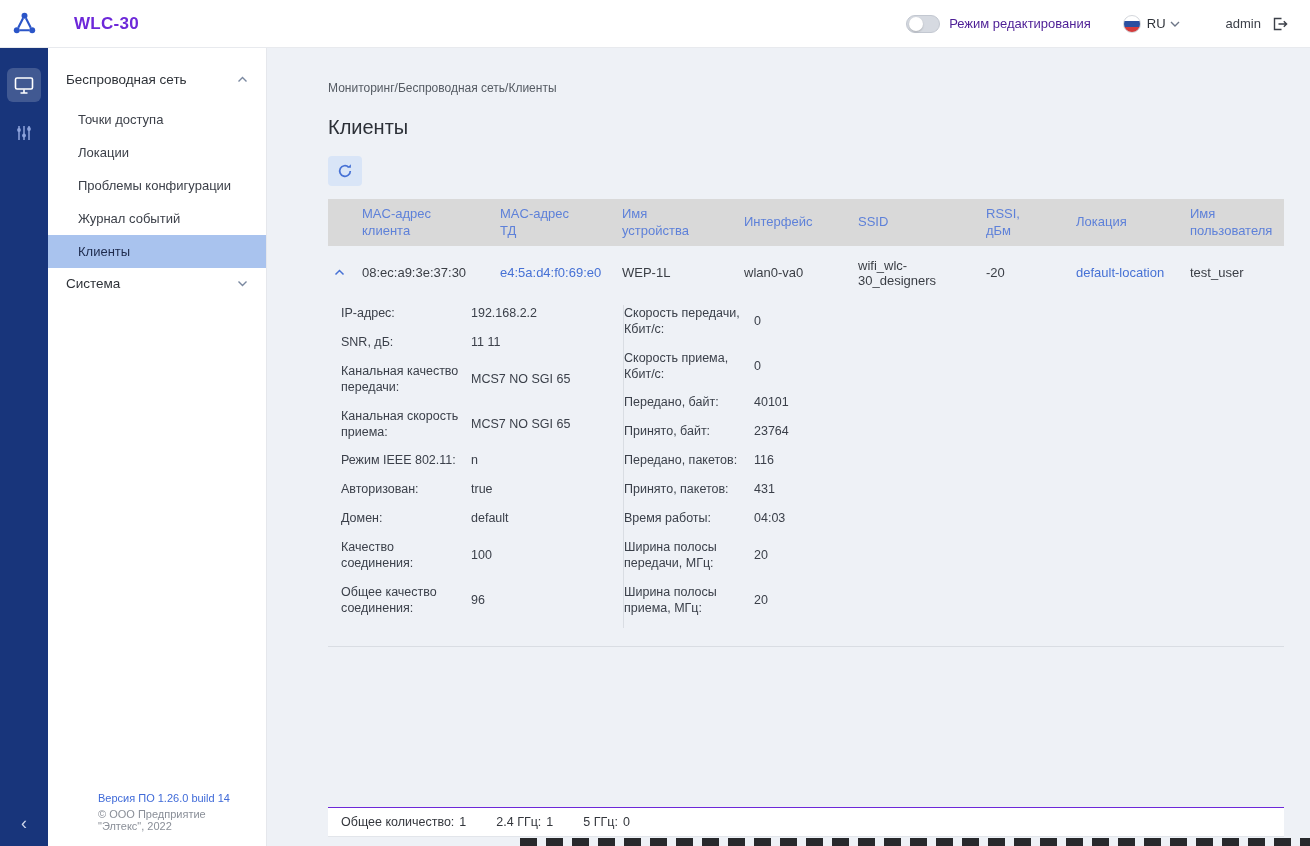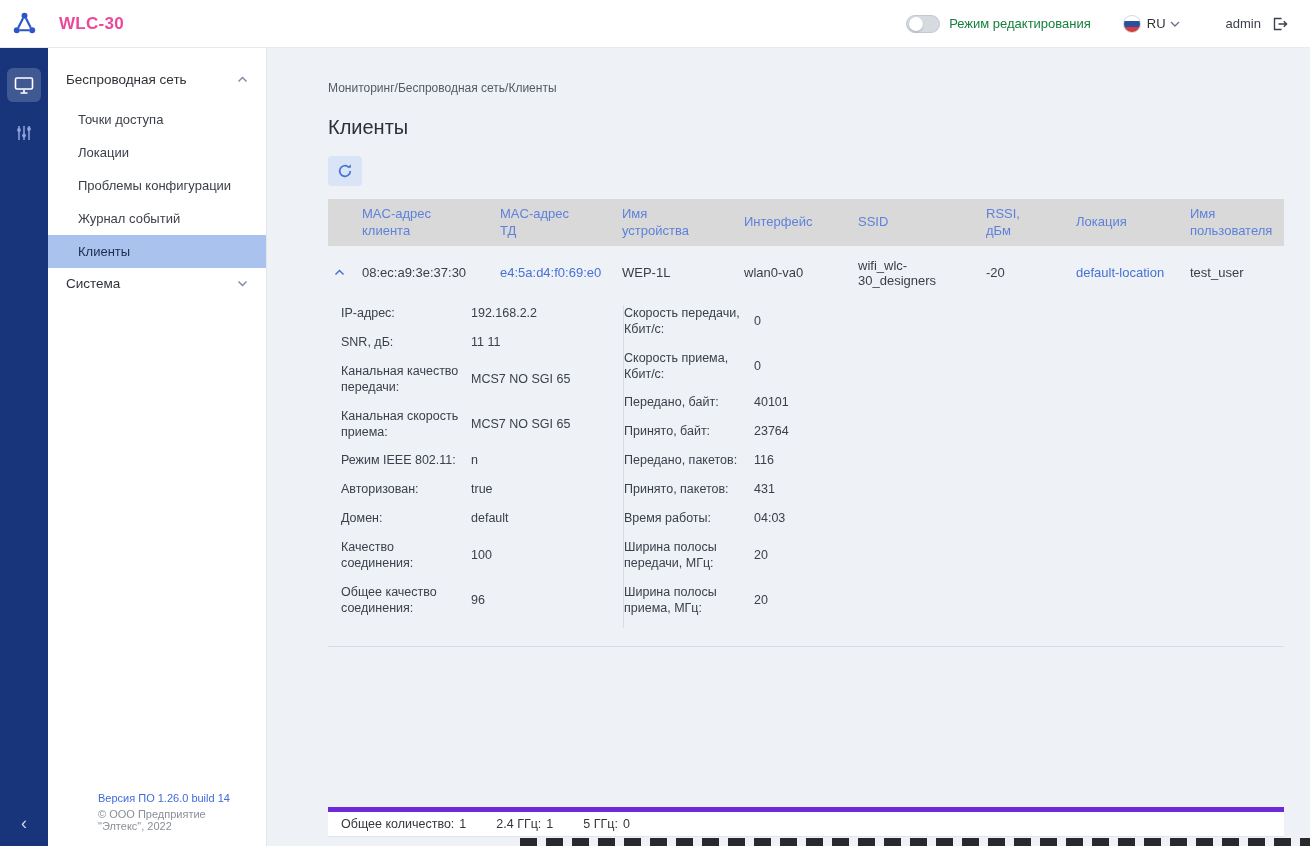--- a/index.html
+++ b/index.html
@@ -3,25 +3,25 @@
 <meta charset="utf-8">
 <title>WLC-30</title>
 <style>
   * { margin:0; padding:0; box-sizing:border-box; }
   html,body { width:1310px; height:846px; overflow:hidden; }
   body { font-family:"Liberation Sans", sans-serif; background:#eef1f6; color:#3a3e45; position:relative; }
 
   
   .topbar { height:48px; background:#fff; border-bottom:1px solid #e8eaee; display:flex; align-items:center; position:relative; z-index:5; }
   .logo-box { width:48px; height:48px; display:flex; align-items:center; justify-content:center; }
-  .app-title { margin-left:11px; font-size:17px; font-weight:bold; color:#ec4899; letter-spacing:.3px; }
+  .app-title { margin-left:26px; font-size:17px; font-weight:bold; color:#6d28d9; letter-spacing:.3px; }
   .topbar-right { margin-left:auto; display:flex; align-items:center; padding-right:22px; }
   .toggle { width:34px; height:18px; border-radius:9px; background:#d6dae1; border:1px solid #c3c8d1; position:relative; cursor:pointer; }
   .toggle .knob { width:14px; height:14px; border-radius:50%; background:#fff; position:absolute; left:2px; top:1px; box-shadow:0 1px 2px rgba(0,0,0,.2); }
-  .edit-label { font-size:13px; color:#15803d; margin-left:9px; }
+  .edit-label { font-size:13px; color:#4c1d95; margin-left:9px; }
   .flag { width:18px; height:18px; border-radius:50%; border:1px solid #d4d7dc; margin-left:32px;
           background:linear-gradient(#fff 0 34%, #2a4fa0 34% 67%, #d43b3b 67% 100%); }
   .lang { font-size:13px; color:#2f333a; margin-left:6px; display:flex; align-items:center; gap:4px; cursor:pointer; }
   .user { font-size:13px; color:#3c4049; margin-left:46px; }
   .logout { margin-left:10px; display:flex; align-items:center; cursor:pointer; }
   .chev { color:#6d7687; }
 
   
   .page-body { display:flex; height:798px; }
 
@@ -63,21 +63,21 @@
   .details { display:flex; padding:6px 0 18px 13px; border-bottom:1px solid #d9dde3; }
   .dcol-left { width:282px; flex-shrink:0; }
   .dcol-right { flex:0 0 420px; border-left:1px solid #d9dde3; }
   .drow { display:flex; align-items:center; margin-bottom:12px; min-height:17px; }
   .dlabel { flex:0 0 130px; padding-right:10px; font-size:12.5px; color:#3b404a; line-height:1.3; }
   .dvalue { font-size:12.5px; color:#3b404a; line-height:1.3; }
 
   .spacer { flex:1; }
 
   
-  .summary { background:#fff; border-top:5px solid #6d28d9; border-bottom:1px solid #e2e5ea; min-height:30px; display:flex; align-items:center; gap:30px; padding-left:13px; font-size:12.5px; color:#33363c; }
+  .summary { background:#fff; border-top:1px solid #6d28d9; border-bottom:1px solid #e2e5ea; min-height:30px; display:flex; align-items:center; gap:30px; padding-left:13px; font-size:12.5px; color:#33363c; }
   .summary .pair { display:flex; gap:5px; }
 
   
   .clip-strip { position:absolute; left:520px; right:0; bottom:0; height:8px;
     background:repeating-linear-gradient(90deg,#121316 0 17px, #eef1f6 17px 26px); opacity:.9; }
 </style>
 </head>
 <body>
 
 <header class="topbar">

